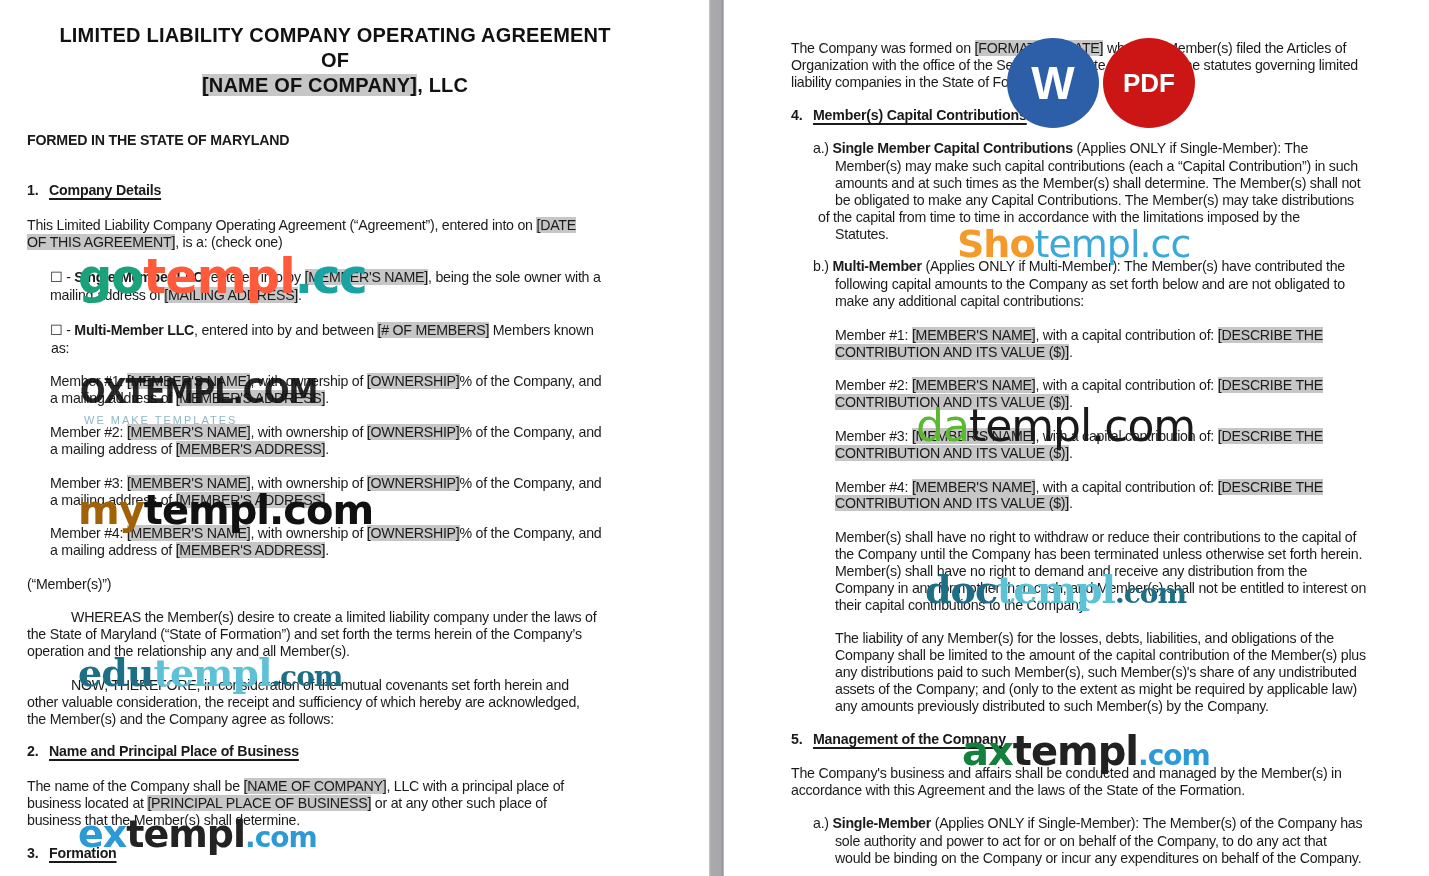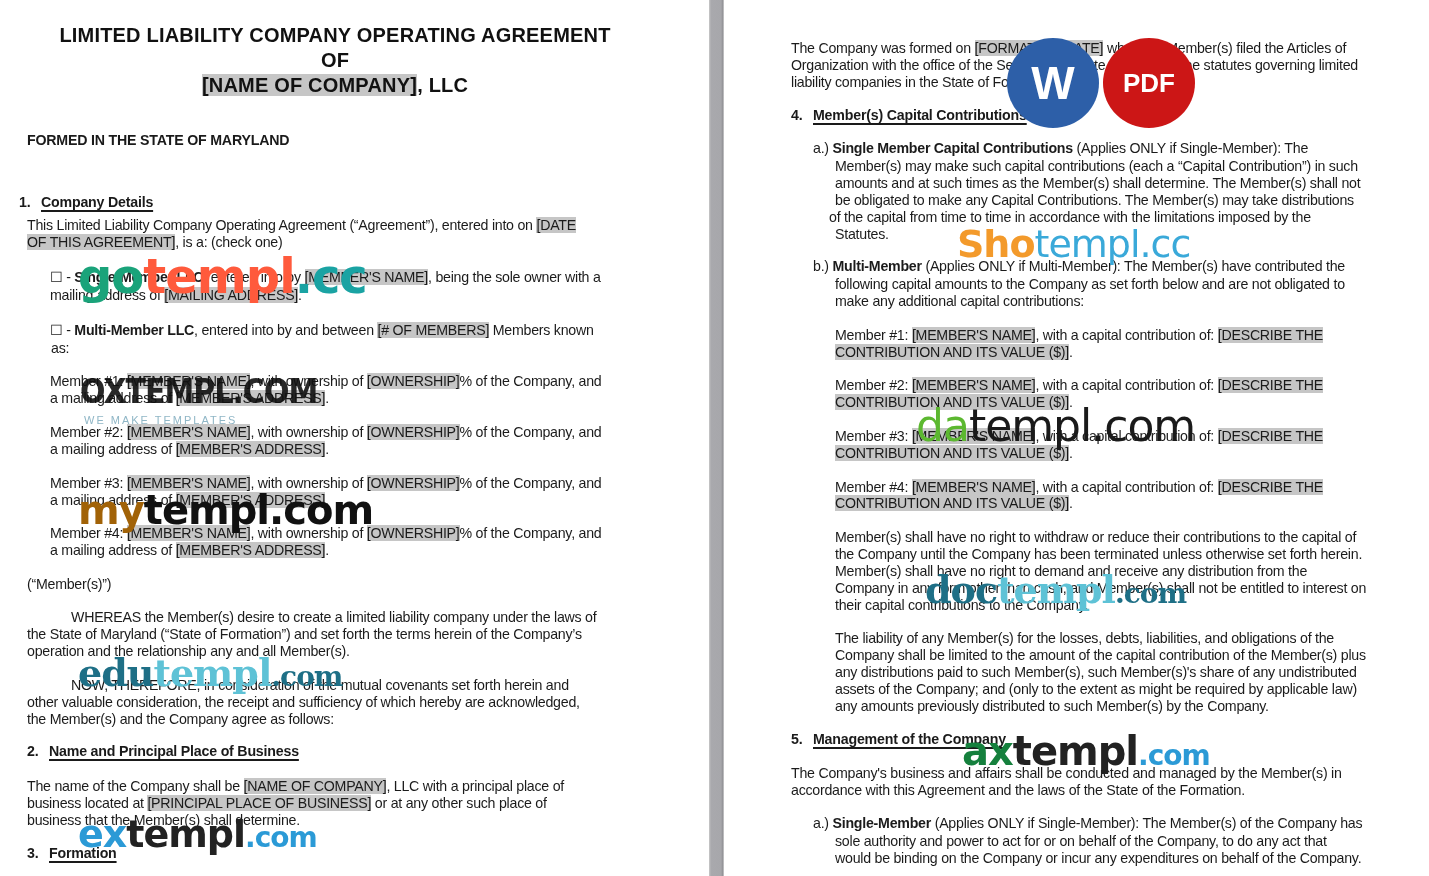--- a/index.html
+++ b/index.html
@@ -49,21 +49,21 @@
 </head>
 <body>
 
 <div class="page page-left">
   <div class="title" style="top:23px;">LIMITED LIABILITY COMPANY OPERATING AGREEMENT</div>
   <div class="title" style="top:48px;">OF</div>
   <div class="title" style="top:73px;"><span class="hl">[NAME OF COMPANY]</span><span>, LLC</span></div>
 
   <div class="heading" style="left:27px; top:132px;">FORMED IN THE STATE OF MARYLAND</div>
 
-  <div class="heading" style="left:19px; top:182px;margin-top:12px;"><span class="num">1.</span><span class="u">Company Details</span></div>
+  <div class="heading" style="left:27px; top:182px;"><span class="num">1.</span><span class="u">Company Details</span></div>
 
   <div class="t" style="left:27px; top:217px;"><span>This Limited Liability Company Operating Agreement (“Agreement”), entered into on </span><span class="hl">[DATE</span></div>
   <div class="t" style="left:27px; top:234px;"><span class="hl">OF THIS AGREEMENT]</span><span>, is a: (check one)</span></div>
 
   <div class="t" style="left:50px; top:269px;"><span>☐</span><span> - </span><span class="b">Single-Member LLC</span><span>, entered into by </span><span class="hl">[MEMBER'S NAME]</span><span>, being the sole owner with a</span></div>
   <div class="t" style="left:50px; top:287px;"><span>mailing address of </span><span class="hl">[MAILING ADDRESS]</span><span>.</span></div>
 
   <div class="t" style="left:50px; top:322px;"><span>☐</span><span> - </span><span class="b">Multi-Member LLC</span><span>, entered into by and between </span><span class="hl">[# OF MEMBERS]</span><span> Members known</span></div>
   <div class="t" style="left:51px; top:340px;">as:</div>
 
@@ -104,21 +104,21 @@
   <div class="t" style="left:67px; top:40px;"><span>The Company was formed on </span><span class="hl">[FORMATION DATE]</span><span> when the Member(s) filed the Articles of</span></div>
   <div class="t" style="left:67px; top:57px;">Organization with the office of the Secretary of State pursuant to the statutes governing limited</div>
   <div class="t" style="left:67px; top:74px;">liability companies in the State of Formation.</div>
 
   <div class="heading" style="left:67px; top:107px;"><span class="num">4.</span><span class="u">Member(s) Capital Contributions</span></div>
 
   <div class="t" style="left:89px; top:140px;"><span>a.)</span> <span class="b">Single Member Capital Contributions</span><span> (Applies ONLY if Single-Member): The</span></div>
   <div class="t" style="left:111px; top:158px;">Member(s) may make such capital contributions (each a “Capital Contribution”) in such</div>
   <div class="t" style="left:111px; top:175px;">amounts and at such times as the Member(s) shall determine. The Member(s) shall not</div>
   <div class="t" style="left:111px; top:192px;">be obligated to make any Capital Contributions. The Member(s) may take distributions</div>
-  <div class="t" style="left:105px; top:209px;">of the capital from time to time in accordance with the limitations imposed by the</div>
+  <div class="t" style="left:94px; top:209px;">of the capital from time to time in accordance with the limitations imposed by the</div>
   <div class="t" style="left:111px; top:226px;">Statutes.</div>
 
   <div class="t" style="left:89px; top:258px;"><span>b.)</span> <span class="b">Multi-Member</span><span> (Applies ONLY if Multi-Member): The Member(s) have contributed the</span></div>
   <div class="t" style="left:111px; top:276px;">following capital amounts to the Company as set forth below and are not obligated to</div>
   <div class="t" style="left:111px; top:293px;">make any additional capital contributions:</div>
 
   <div class="t" style="left:111px; top:327px;"><span>Member #1: </span><span class="hl">[MEMBER'S NAME]</span><span>, with a capital contribution of: </span><span class="hl">[DESCRIBE THE</span></div>
   <div class="t" style="left:111px; top:344px;"><span class="hl">CONTRIBUTION AND ITS VALUE ($)]</span><span>.</span></div>
 
   <div class="t" style="left:111px; top:377px;"><span>Member #2: </span><span class="hl">[MEMBER'S NAME]</span><span>, with a capital contribution of: </span><span class="hl">[DESCRIBE THE</span></div>

